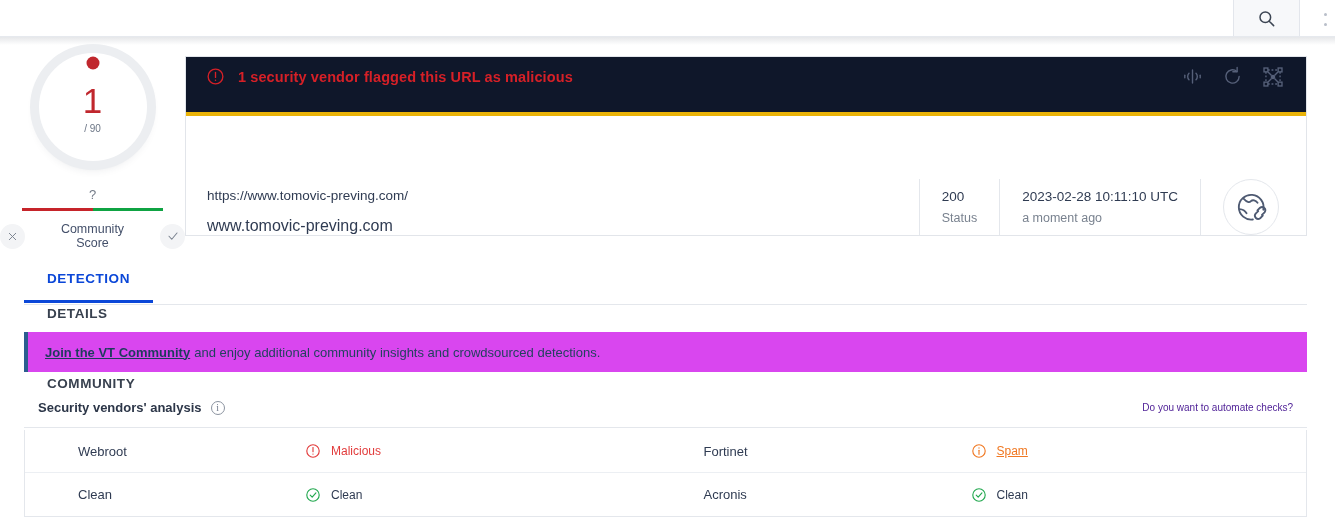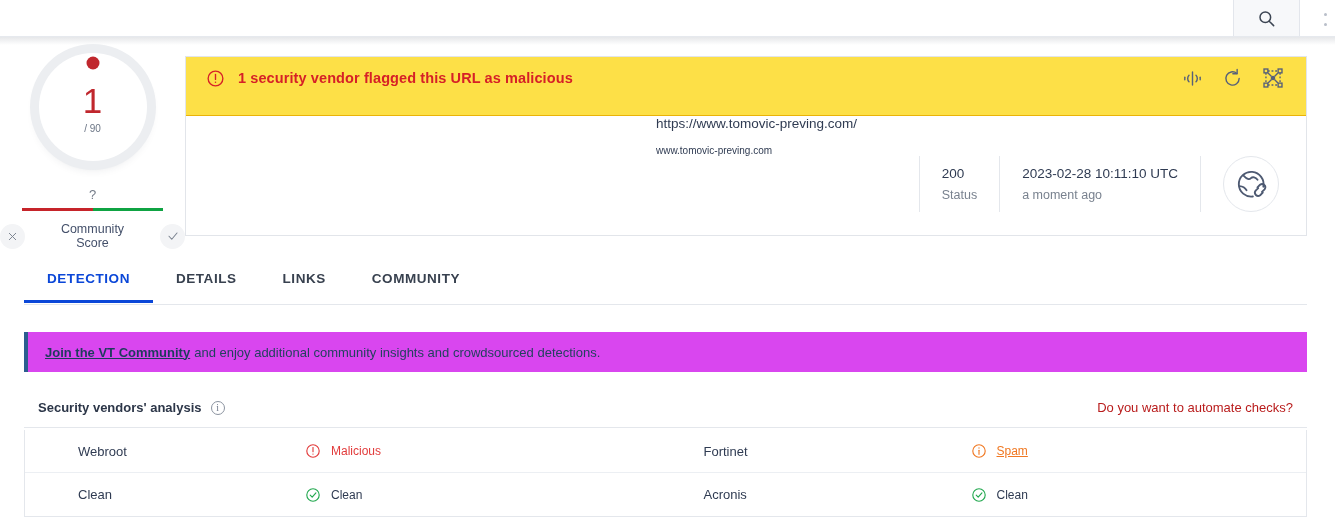--- a/index.html
+++ b/index.html
@@ -139,22 +139,22 @@
   
   .card {
     position: absolute;
     left: 185px; top: 56px;
     width: 1122px; height: 180px;
     border: 1px solid #e2e5ea;
     background: #ffffff;
   }
   .card-head {
     height: 59px;
-    background: #fde047;
-    border-bottom: 1px solid #eab308;
+    background: #0f172a;
+    border-bottom: 4px solid #eab308;
     display: flex;
     align-items: center;
     padding: 0 22px 16px 20px;
   }
   .verdict {
     display: flex; align-items: center; gap: 13px;
   }
   .verdict-text {
     font-size: 14.5px;
     font-weight: bold;
@@ -166,27 +166,26 @@
     display: flex;
     align-items: center;
     gap: 19px;
     color: #566079;
   }
 
   .card-body {
     position: relative;
     height: 119px;
     display: flex;
-    align-items: center;
+    align-items: flex-end;
     padding-left: 21px;
-    flex-direction: column;
   }
   .urlblock { display: flex; flex-direction: column; gap: 14px; }
   .url-primary   { font-size: 13.5px; color: #2f3b52; }
-  .url-secondary { font-size: 10px; color: #2f3b52; }
+  .url-secondary { font-size: 16px; color: #2f3b52; }
 
   .meta {
     margin-left: auto;
     display: flex;
     align-items: stretch;
     height: 56px;
   }
   .meta-sep {
     width: 1px;
     background: #e4e7ec;
@@ -212,20 +211,21 @@
   
   .tabs {
     position: absolute;
     left: 24px; top: 267px;
     width: 1283px;
     height: 38px;
     display: flex;
     align-items: flex-start;
     gap: 0;
     border-bottom: 1px solid #e4e7ec;
+    flex-direction: column;
   }
   .tab {
     font-size: 13.5px;
     font-weight: bold;
     letter-spacing: .55px;
     color: #38414f;
     padding: 4px 23px 16px 23px;
     position: relative;
     white-space: nowrap;
   }
@@ -280,22 +280,22 @@
     color: #6e7embed;
     display: inline-flex;
     align-items: center; justify-content: center;
     font-size: 10px;
     color: #70798a;
     margin-left: 9px;
     font-family: "Liberation Serif", serif;
   }
   .automate-link {
     margin-left: auto;
-    font-size: 13px;
-    color: #b91c1c;
+    font-size: 10px;
+    color: #4c1d95;
   }
 
   .vendors-table {
     position: absolute;
     left: 24px; top: 430px;
     width: 1283px;
     border: 1px solid #e4e7ec;
     border-top: none;
     background: #ffffff;
   }

